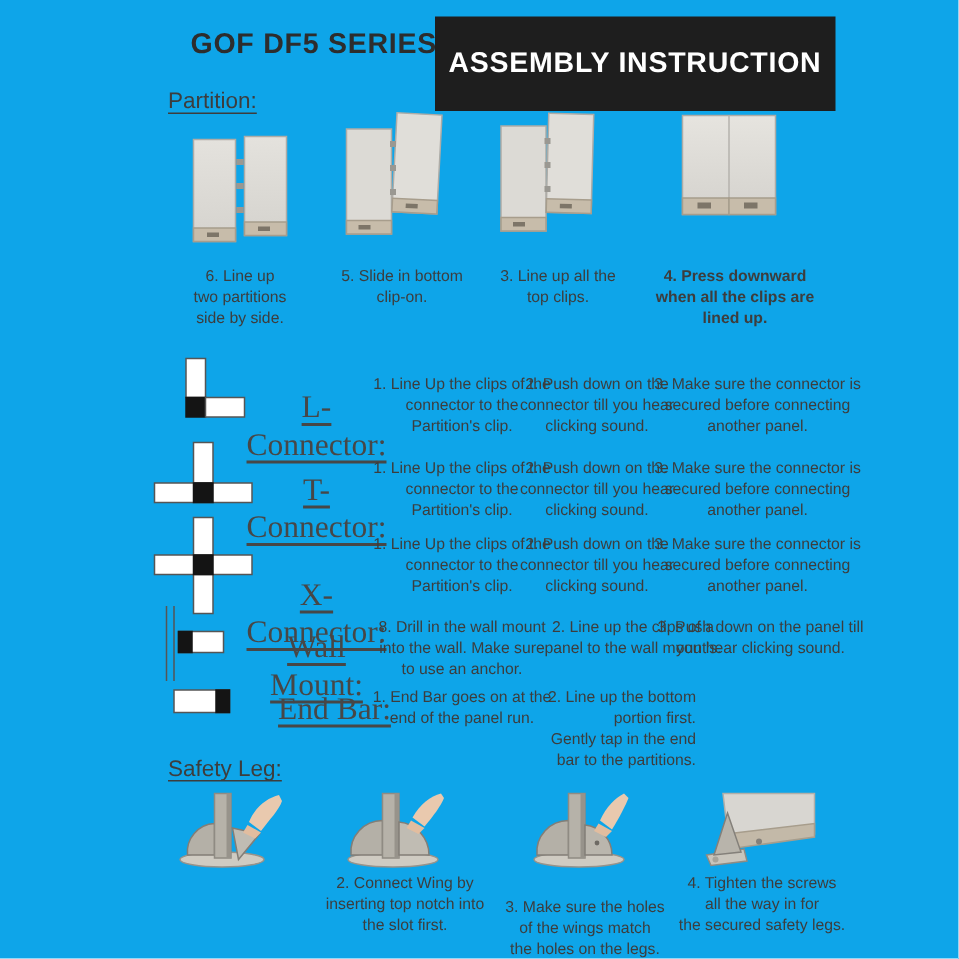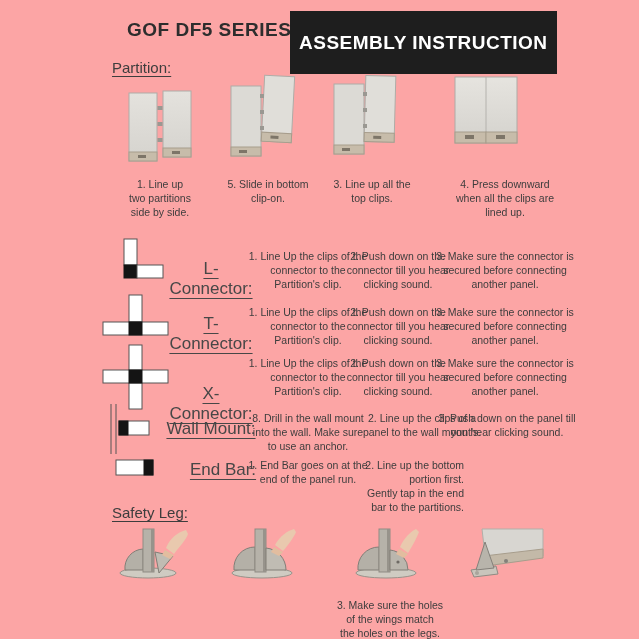--- a/index.html
+++ b/index.html
@@ -1,23 +1,23 @@
 <!DOCTYPE html>
 <html><head>
 <meta charset="utf-8">
 <style>
   html,body{margin:0;padding:0;background:#fff;}
-  #page{position:relative;width:639px;height:639px;background:#fca5a5;overflow:hidden;
+  #page{position:relative;width:639px;height:639px;background:#0ea5e9;overflow:hidden;
         font-family:"Liberation Sans","DejaVu Sans",sans-serif;color:#3d3d3d;}
   .title{position:absolute;left:127px;top:19px;font-size:19px;font-weight:bold;color:#2d2d2d;letter-spacing:.5px;}
   .banner{position:absolute;left:290px;top:11px;height:31px;line-height:31px;padding:16px 9px;
           background:#1e1e1e;color:#ffffff;font-size:19px;font-weight:bold;letter-spacing:.5px;}
   .section-label{position:absolute;font-size:15px;color:#3d3d3d;text-decoration:underline;text-underline-offset:3px;}
-  .row-label{position:absolute;width:96px;text-align:center;font-size:17px;color:#474747;
-             text-decoration:underline;text-underline-offset:4px;}
+  .row-label{position:absolute;width:96px;text-align:center;font-size:21px;color:#474747;
+             text-decoration:underline;text-underline-offset:4px;font-family:Liberation Serif, serif;}
   .step{position:absolute;font-size:10.5px;line-height:1.32;text-align:center;white-space:pre-line;color:#3d3d3d;}
   .fig{position:absolute;}
   svg{display:block;}
 </style>
 </head>
 <body>
 
 <div id="page">
 
   <div class="title">GOF DF5 SERIES</div>
@@ -87,28 +87,28 @@
       </defs>
       <rect x="3" y="3" width="62" height="66" fill="url(#pg4)" stroke="#aeaca7"></rect>
       <line x1="34" y1="3" x2="34" y2="69" stroke="#b4b2ad"></line>
       <rect x="3" y="58" width="31" height="11" fill="#c7bcaa" stroke="#a79d8c"></rect>
       <rect x="34" y="58" width="31" height="11" fill="#c7bcaa" stroke="#a79d8c"></rect>
       <rect x="13" y="61" width="9" height="4" fill="#7d7568"></rect>
       <rect x="44" y="61" width="9" height="4" fill="#7d7568"></rect>
     </svg>
   </div>
 
-  <div class="step" style="left:110px;top:178px;width:100px;">1.  Line up
+  <div class="step" style="left:110px;top:178px;width:100px;">6.  Line up
 two partitions
 side by side.</div>
   <div class="step" style="left:213px;top:178px;width:110px;">5. Slide in bottom
 clip-on.</div>
   <div class="step" style="left:317px;top:178px;width:110px;">3. Line up all the
 top clips.</div>
-  <div class="step" style="left:440px;top:178px;width:130px;">4. Press downward
+  <div class="step" style="left:425px;top:178px;width:130px;font-weight:bold;">4. Press downward
 when all the clips are
 lined up.</div>
 
   <div class="fig" style="left:112px;top:238px;">
     <svg width="52" height="42" viewBox="0 0 52 42">
       <rect x="12" y="1" width="13" height="26" fill="#ffffff" stroke="#555555"></rect>
       <rect x="12" y="27" width="13" height="13" fill="#141414" stroke="#141414"></rect>
       <rect x="25" y="27" width="26" height="13" fill="#ffffff" stroke="#555555"></rect>
     </svg>
   </div>
@@ -233,17 +233,23 @@
     <svg width="76" height="52" viewBox="0 0 76 52">
       <polygon points="14,1 75,1 75,28 18,36" fill="#d8d6d1" stroke="#b1afa9"></polygon>
       <polygon points="16,28 75,21 75,30 18,38" fill="#c3b9a8" stroke="#a79d8c"></polygon>
       <path d="M3,42 L28,38 L30,46 L6,49 Z" fill="#c9c5bc" stroke="#8f8b83"></path>
       <circle cx="9" cy="45" r="2" fill="#a8a49b"></circle>
       <polygon points="17,14 26,40 8,42" fill="#b8b4ab" stroke="#84807a"></polygon>
       <circle cx="38" cy="33" r="2" fill="#84807a"></circle>
     </svg>
   </div>
 
+  <div class="step" style="left:212px;top:583px;width:116px;">2.  Connect Wing by
+inserting top notch into
+the slot first.</div>
   <div class="step" style="left:328px;top:599px;width:124px;">3.    Make sure the holes
 of the wings match
 the holes on the legs.</div>
+  <div class="step" style="left:443px;top:583px;width:130px;">4.    Tighten the screws
+all the way in for
+the secured safety legs.</div>
 
 </div>
 
 </body></html>

